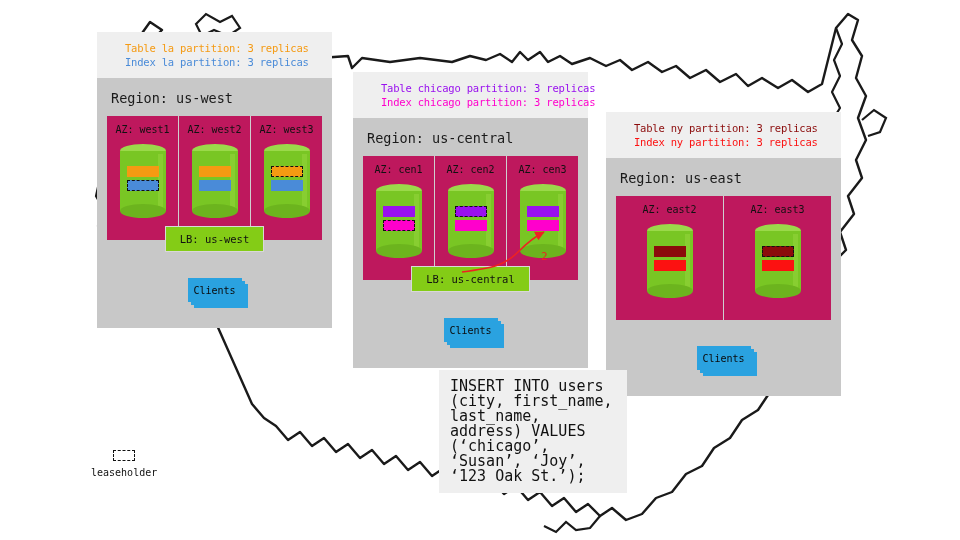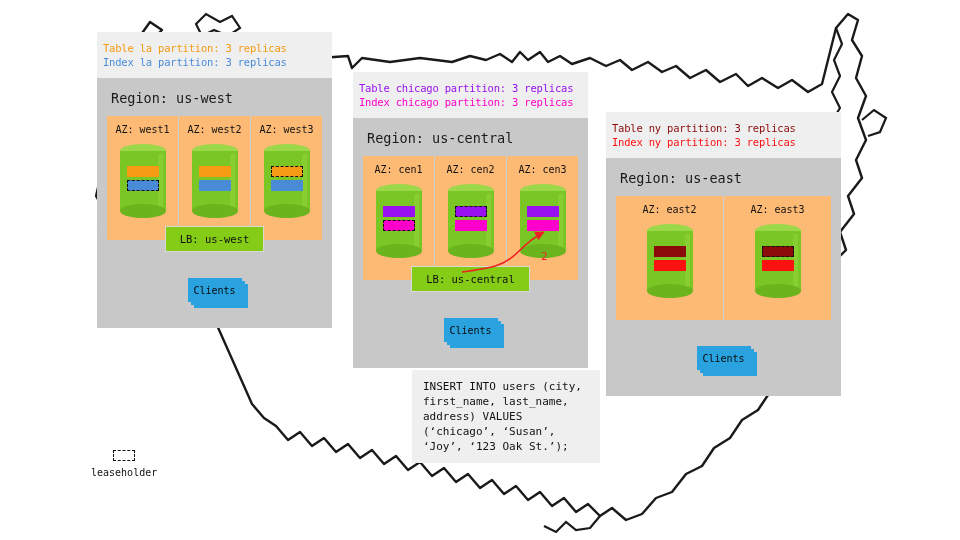--- a/index.html
+++ b/index.html
@@ -4,30 +4,30 @@
 <style>
   html,body{margin:0;padding:0;background:#ffffff;}
   body{width:960px;height:540px;position:relative;overflow:hidden;
        font-family:"DejaVu Sans Mono","Liberation Mono",monospace;}
 
   #map-layer{position:absolute;inset:0;z-index:0;}
 
   .region-block{position:absolute;z-index:2;}
 
   .partition-header{
-    background:#efefef;padding:9px 11px 9px 6px;
+    background:#efefef;padding:9px 11px 9px 28px;
     font-size:10.5px;line-height:14px;letter-spacing:-0.2px;white-space:nowrap;
   }
   .partition-header div{white-space:nowrap;}
 
   .region-body{background:#c8c8c8;padding:0;}
 
   .region-title{font-size:13.5px;color:#1a1a1a;padding:12px 30px 10px 14px;white-space:nowrap;}
 
-  .az-row{display:flex;background:#fdba74;margin:0 10px;padding:0;}
+  .az-row{display:flex;background:#be185d;margin:0 10px;padding:0;}
   .az-cell{flex:1;display:flex;flex-direction:column;align-items:center;
            padding:8px 0 22px 0;position:relative;}
   .az-cell + .az-cell{border-left:1px solid #cfcfcf;}
   .az-label{font-size:10px;color:#111;margin-bottom:9px;white-space:nowrap;}
 
   
   .cyl{position:relative;width:46px;height:74px;}
   .cyl .body{position:absolute;left:0;top:7px;width:46px;height:60px;background:#79c624;}
   .cyl .top{position:absolute;left:0;top:0;width:46px;height:14px;border-radius:50%;
             background:#9bd94a;}
@@ -46,22 +46,22 @@
   .clients-wrap{display:flex;justify-content:center;padding:26px 0 26px 0;}
   .clients{position:relative;width:54px;height:24px;}
   .clients i{position:absolute;display:block;width:54px;height:24px;background:#2aa2e0;}
   .clients i.s3{left:6px;top:6px;}
   .clients i.s2{left:3px;top:3px;}
   .clients i.s1{left:0;top:0;}
   .clients span{position:absolute;left:0;top:0;width:54px;height:24px;
                 display:flex;align-items:center;justify-content:center;
                 font-size:10px;color:#0a0a0a;z-index:4;white-space:nowrap;}
 
-  .sql-box{position:absolute;background:#efefef;font-size:11px;line-height:15px;
-           color:#111;padding:9px 11px;z-index:2;}
+  .sql-box{position:absolute;background:#efefef;font-size:15px;line-height:15px;
+           color:#111;padding:9px 11px;z-index:2;margin-left:27px;}
 
   .legend{position:absolute;z-index:4;display:flex;align-items:center;gap:6px;
           font-size:10px;color:#111;}
   .legend .swatch{width:22px;height:11px;border:1.6px dashed #111;box-sizing:border-box;}
 
   .arrow-layer{position:absolute;z-index:5;pointer-events:none;}
   .arrow-num{position:absolute;color:#ee2222;font-size:11px;z-index:6;}
 </style>
 </head>
 <body>

